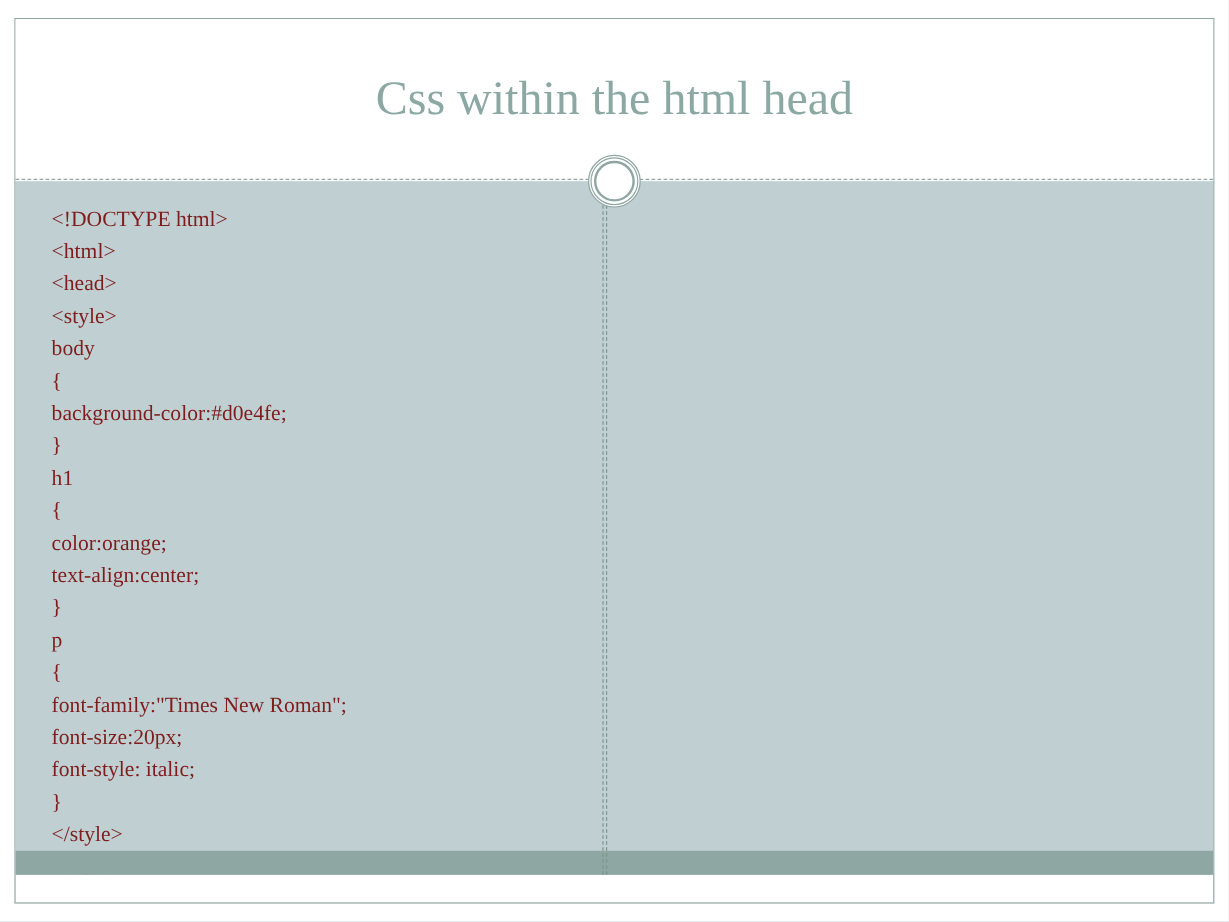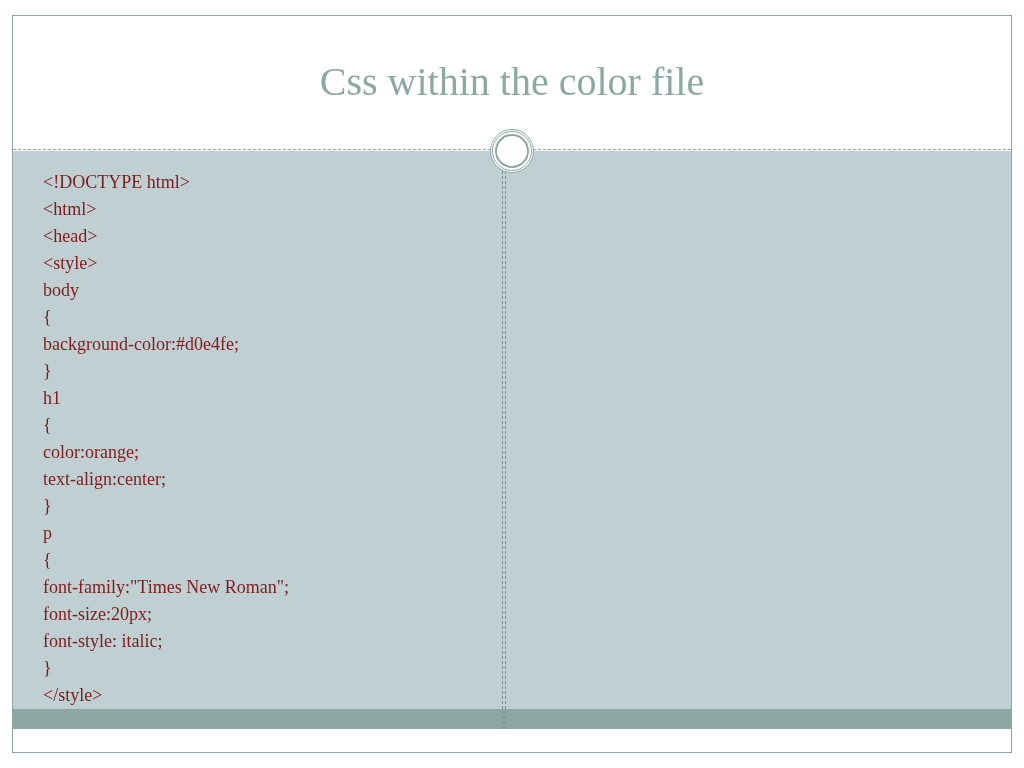--- a/index.html
+++ b/index.html
@@ -123,21 +123,21 @@
       width: 100%;
       height: 20px;
       background: #8fa7a2;
     }
   </style>
 </head>
 <body>
 
 <div class="slide">
   <div class="header-area">
-    <h1 class="slide-title">Css within the color file</h1>
+    <h1 class="slide-title">Css within the html head</h1>
   </div>
   <div class="divider-row">
     <div class="dashed-line"></div>
     <div class="dashed-line2"></div>
   </div>
   <div class="circle-decor"></div>
   <div class="content-area">
     <div class="vdash"></div>
     <div class="vdash2"></div>
     <div class="columns">

